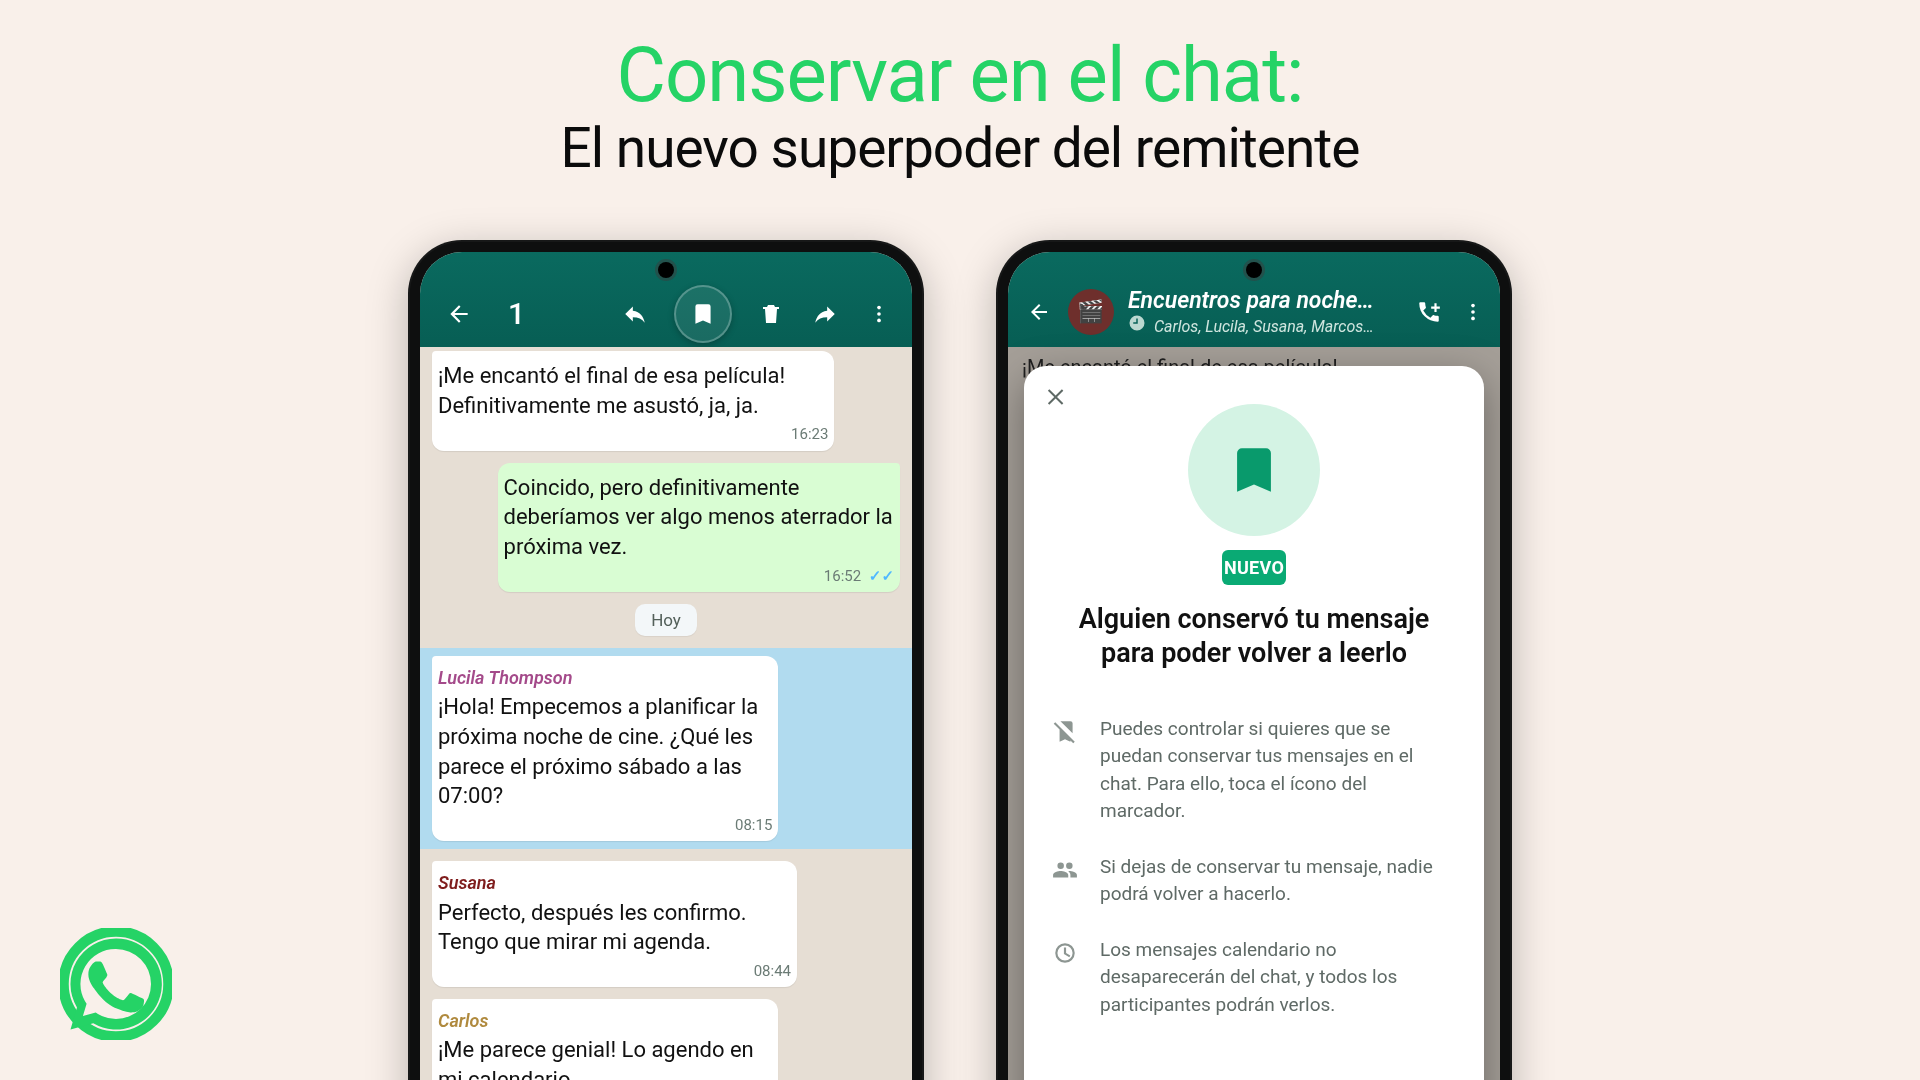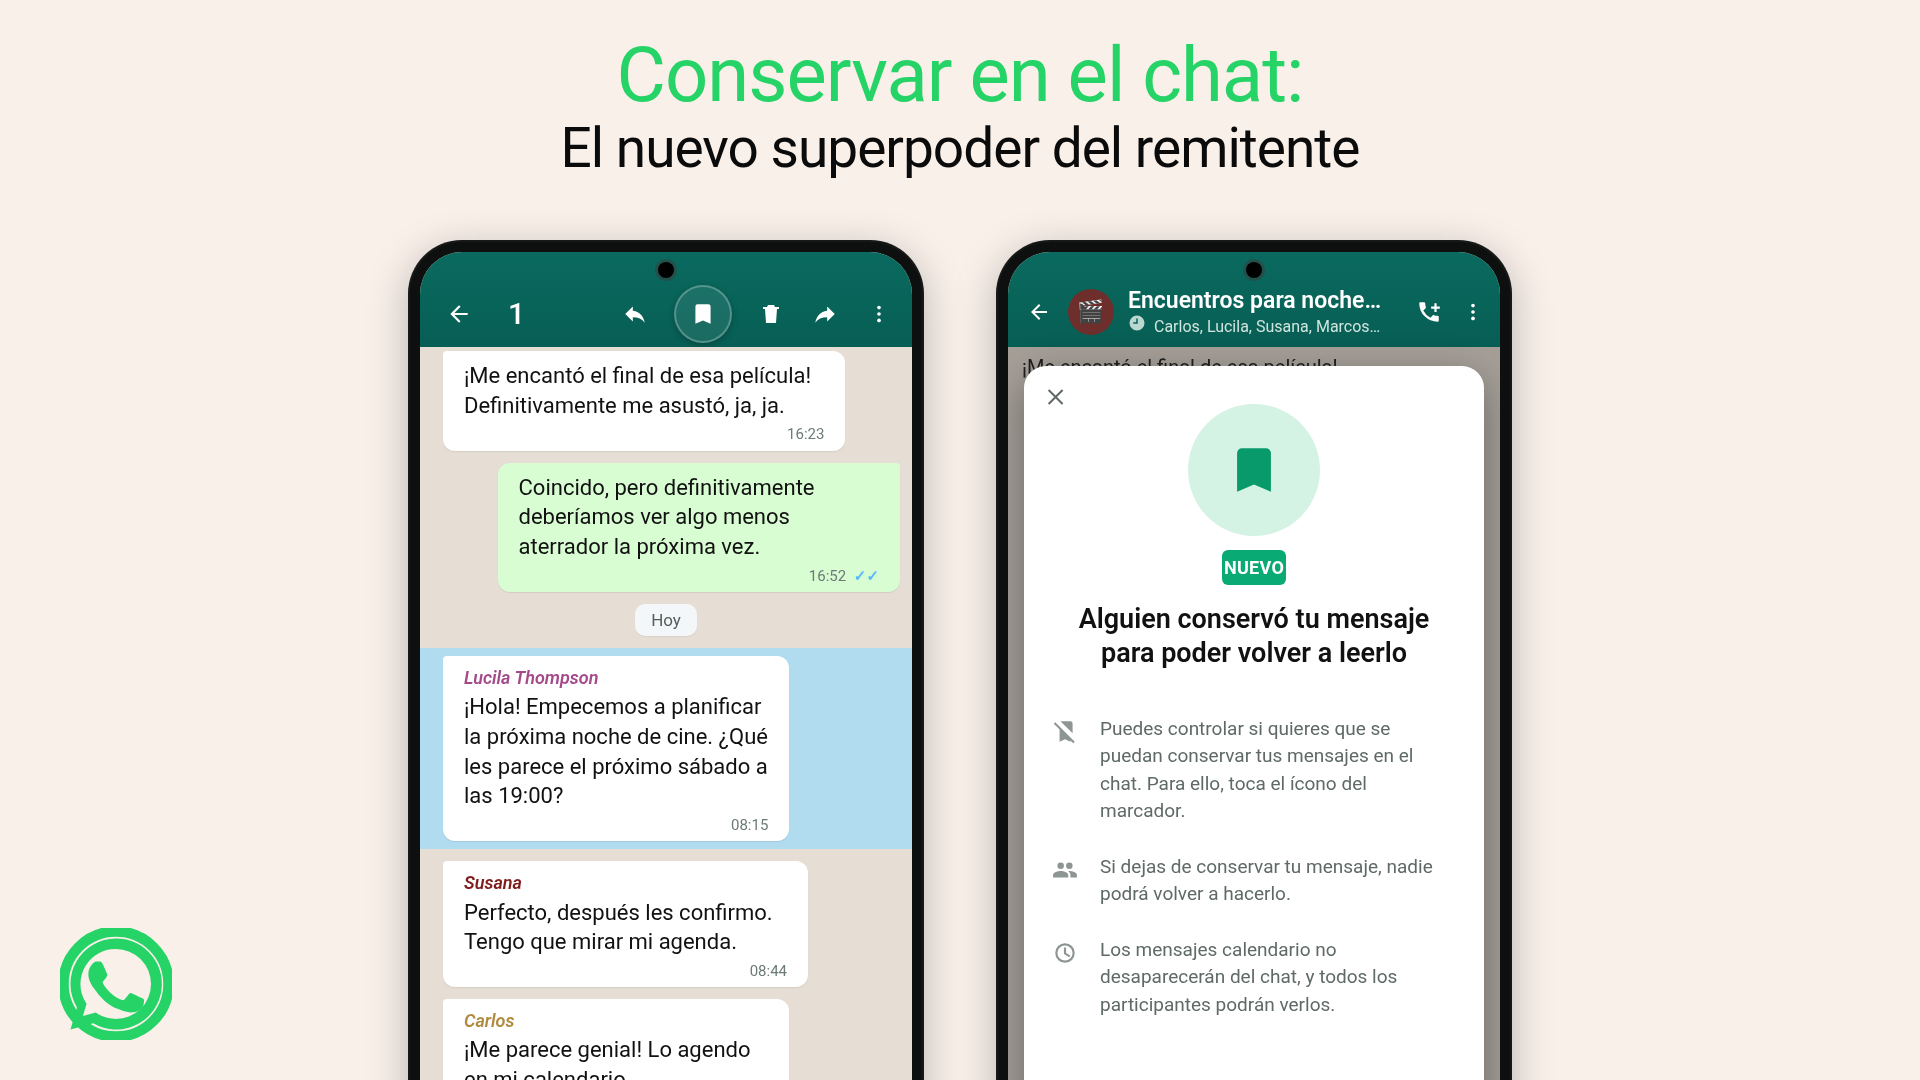--- a/index.html
+++ b/index.html
@@ -112,27 +112,26 @@
     display:flex;
     flex-direction:column;
     gap: 12px;
     height: calc(100% - 95px);
     background: #e6ded4;
     position: relative;
   }
   .bubble {
     max-width: 86%;
     border-radius: 12px;
-    padding: 10px 21px 6px;
+    padding: 10px 6px 6px;
     font-size: 22px;
     line-height: 1.35;
     color: #111;
     position: relative;
     box-shadow: 0 1px 1px rgba(0,0,0,.08);
-    margin-left: 11px;
   }
   .bubble.in  { background:#fff; align-self:flex-start; border-top-left-radius:4px; }
   .bubble.out { background:#d9fdd3; align-self:flex-end; border-top-right-radius:4px; }
   .bubble .time { display:block; text-align:right; font-size:15px; color:#6b7b75; margin-top:4px; }
   .bubble .ticks { color:#4fb8ff; font-weight:600; margin-left:4px; }
 
   .date-pill {
     align-self:center;
     background:#f3f7f9;
     border-radius: 10px;
@@ -164,21 +163,21 @@
     gap: 14px;
     padding-left: 16px;
     padding-right: 12px;
     color:#fff;
   }
   .topbarB .avatar {
     width: 46px; height:46px; border-radius:50%; background:#6e2f2c;
     display:flex;align-items:center;justify-content:center;
     font-size: 22px;
   }
-  .topbarB .titles { flex:1; min-width:0; }
+  .topbarB .titles { flex:1; min-width:0;font-style:italic; }
   .topbarB .title { font-size:23px; font-weight:600; white-space:nowrap; overflow:hidden; text-overflow:ellipsis; }
   .topbarB .subtitle { font-size:16px; color:#cfe5de; white-space:nowrap; overflow:hidden; text-overflow:ellipsis; }
   .topbarB .timer-ico { width:18px;height:18px; margin-right:4px; opacity:.9; }
 
   .chatB-bg {
     position:absolute; inset:95px 0 0 0;
     background:#e6ded4;
     filter: brightness(.92);
     padding: 8px 14px;
     font-size: 20px;
@@ -310,21 +309,21 @@
         <div class="bubble out">
           <span>Coincido, pero definitivamente deberíamos ver algo menos aterrador la próxima vez.</span>
           <span class="time"><span>16:52</span><span class="ticks"> ✓✓</span></span>
         </div>
 
         <div class="date-pill">Hoy</div>
 
         <div class="sel-row">
           <div class="bubble in" style="max-width:74%;">
             <div class="sender lucila">Lucila Thompson</div>
-            <span>¡Hola! Empecemos a planificar la próxima noche de cine. ¿Qué les parece el próximo sábado a las 19:00?</span>
+            <span>¡Hola! Empecemos a planificar la próxima noche de cine. ¿Qué les parece el próximo sábado a las 07:00?</span>
             <span class="time">08:15</span>
           </div>
         </div>
 
         <div class="bubble in" style="max-width:78%;">
           <div class="sender susana">Susana</div>
           <span>Perfecto, después les confirmo. Tengo que mirar mi agenda.</span>
           <span class="time">08:44</span>
         </div>
 

